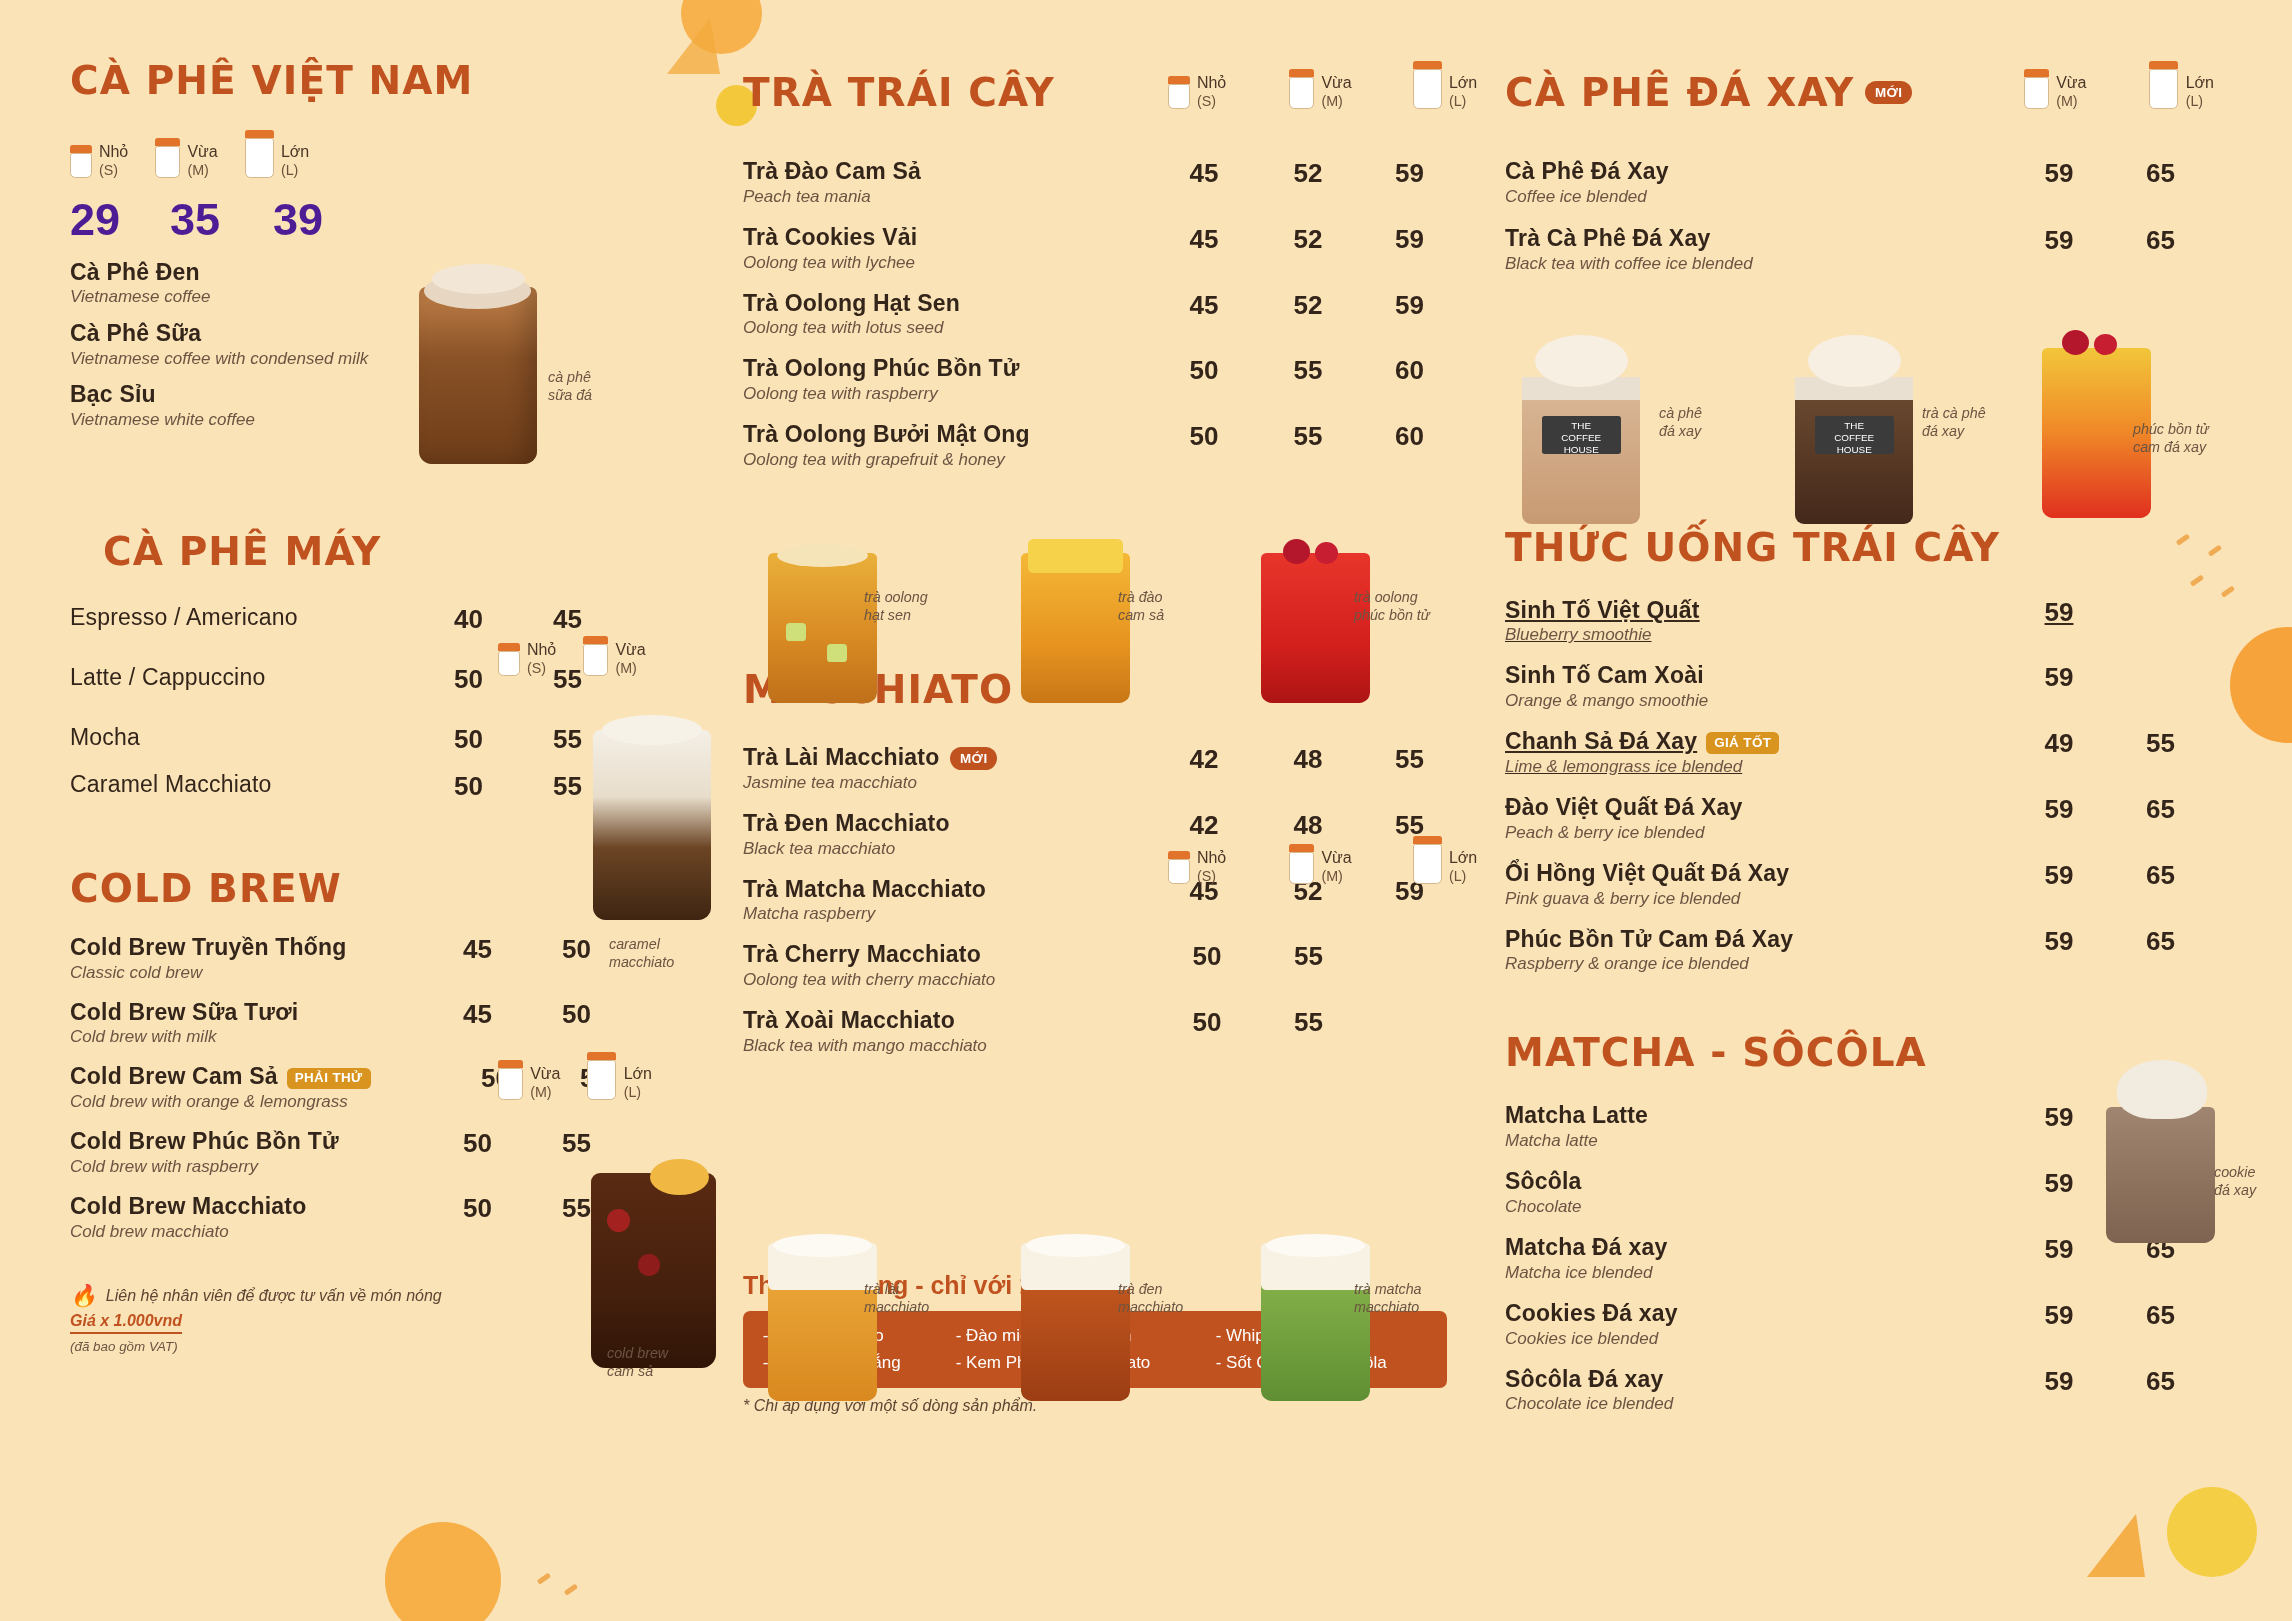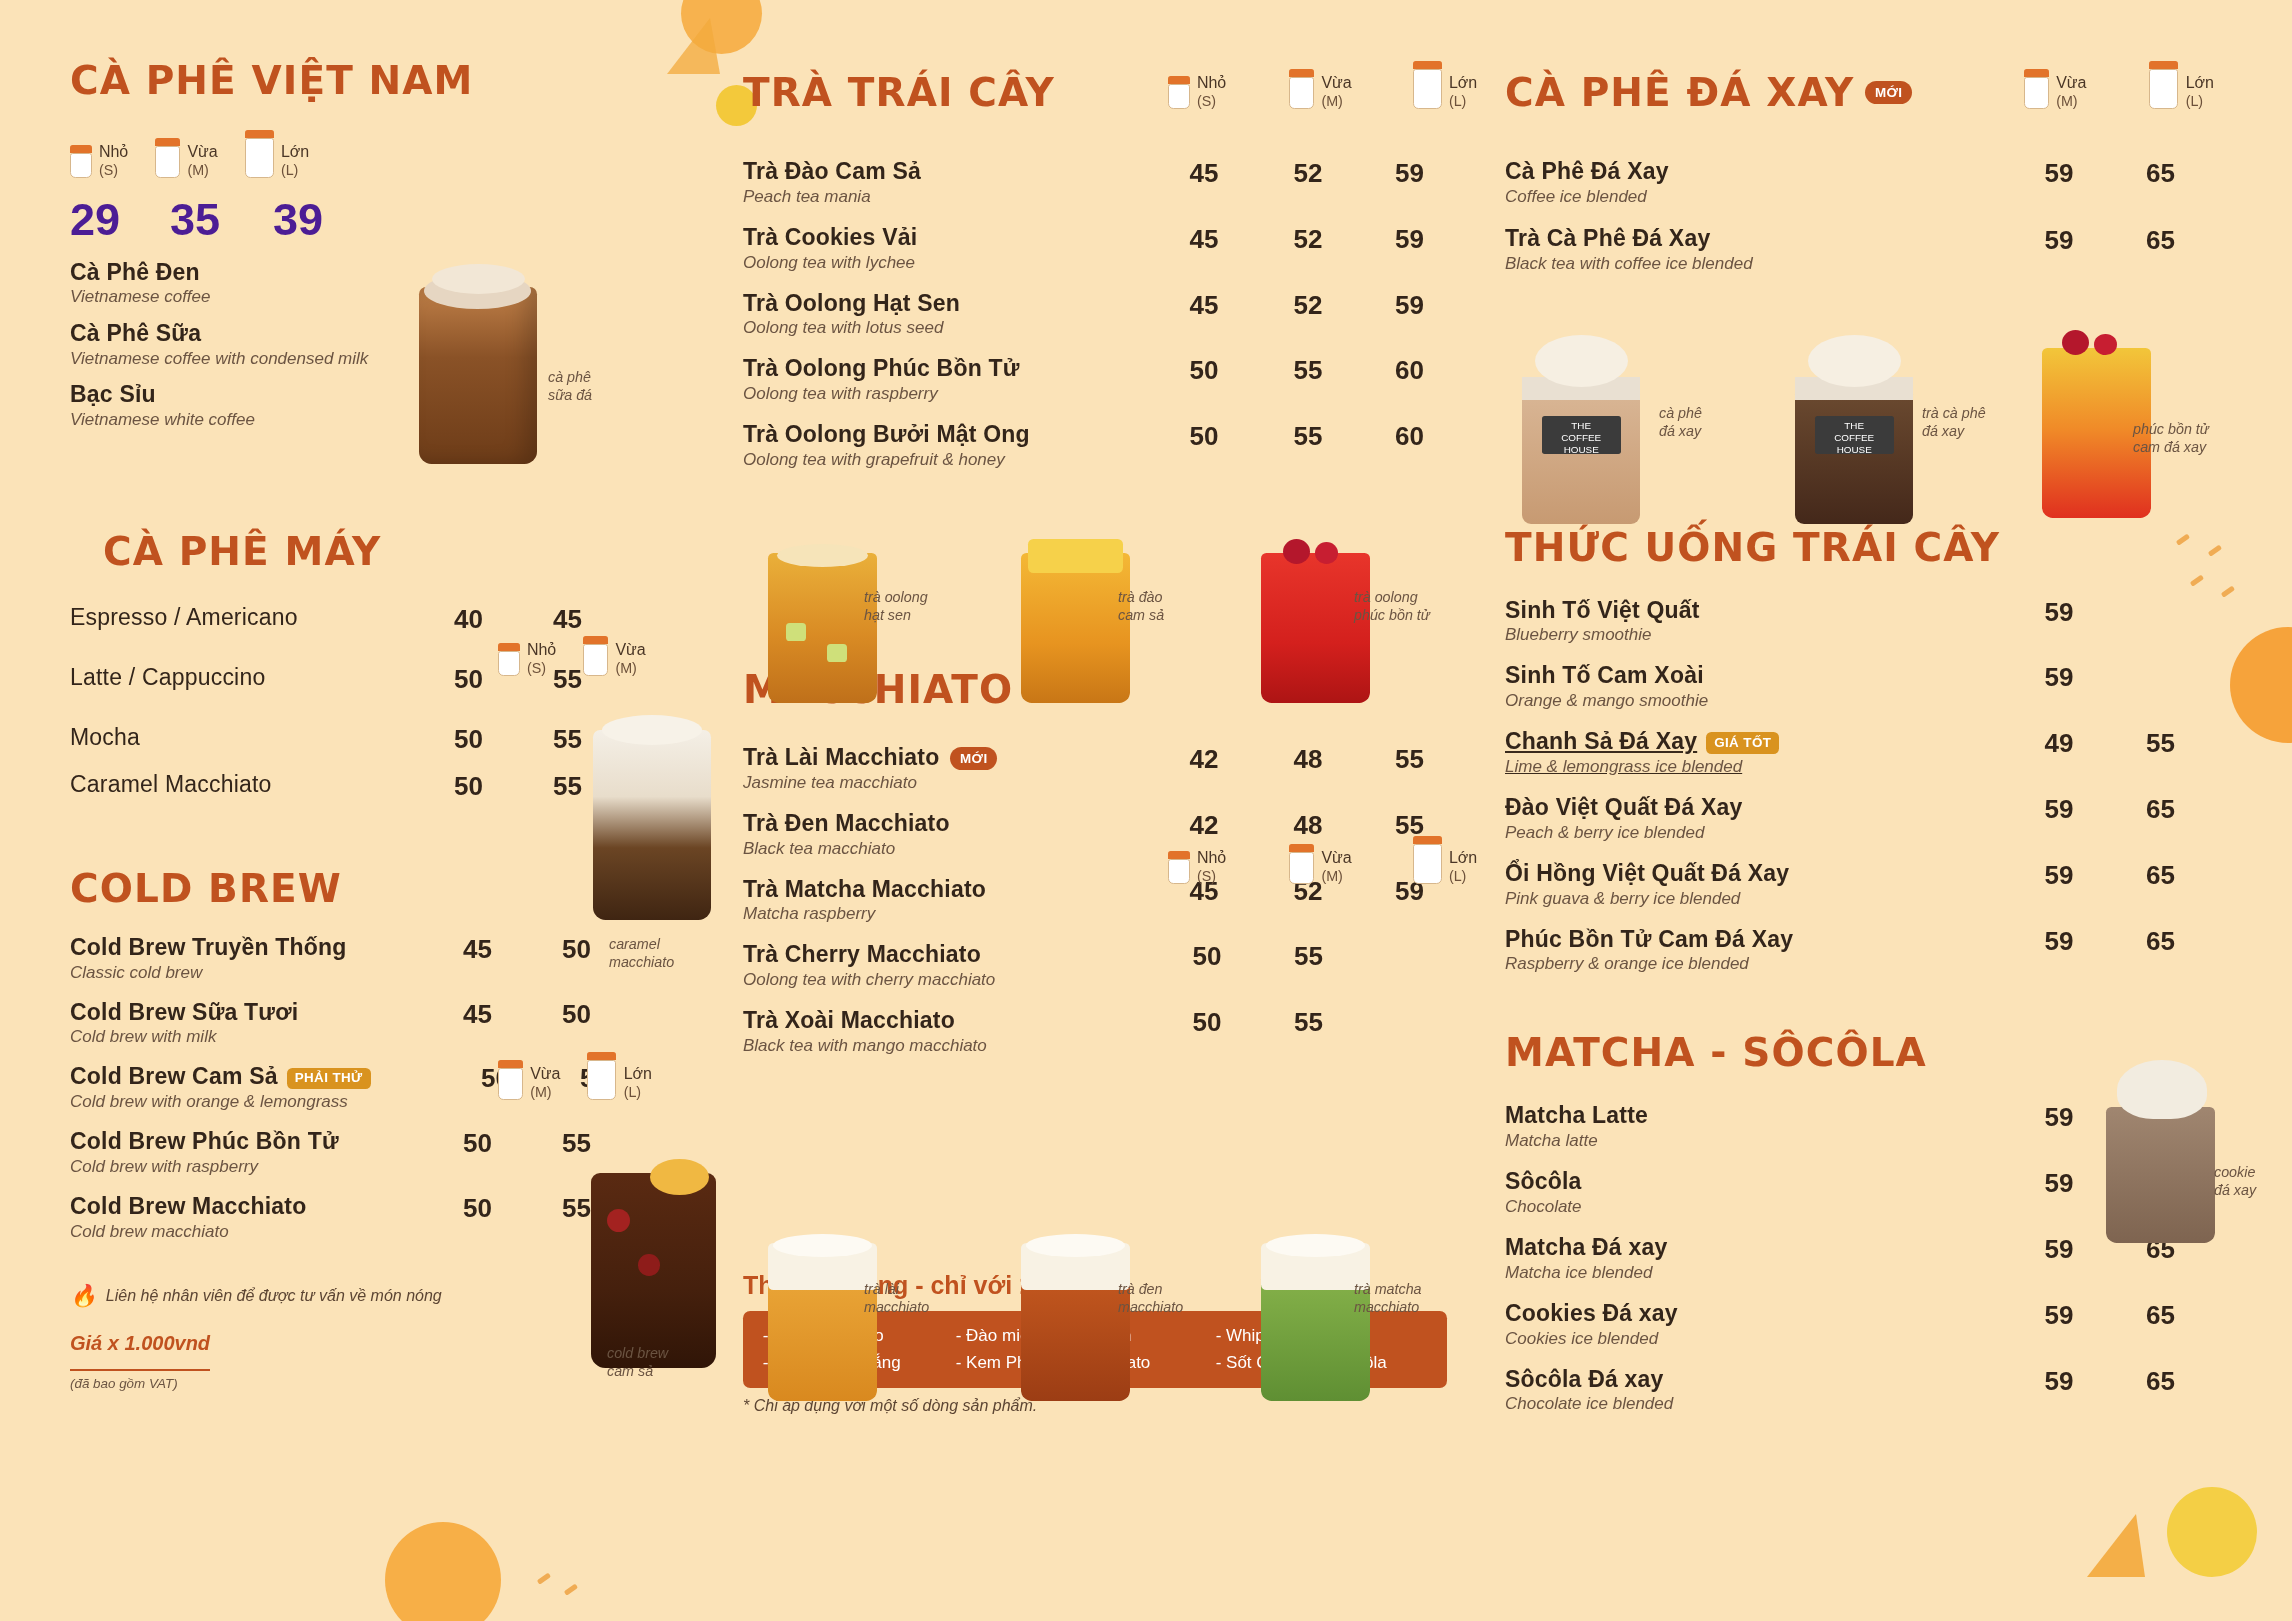--- a/index.html
+++ b/index.html
@@ -82,23 +82,23 @@
     background:#c0521f;color:#fff;border-radius:7.2px;
     padding:12.5px 19.7px;font-size:17px;line-height:1.55;
     display:flex;gap:0;
   }
   .topping-box .tcol{flex:1;}
   .topping-note{font-size:16px;font-style:italic;color:#5c4533;margin-top:9px;}
 
   
   .hotnote{display:flex;align-items:center;font-size:16px;font-style:italic;color:#5c4533;}
   .price-note{
-    display:inline-block;margin-top:23px;
-    font-size:20px;font-style:italic;color:#c0521f;font-weight:bold;
-    border-bottom:2.7px solid #c0521f;padding-bottom:14px;
+    display:inline-block;margin-top:3px;
+    font-size:16px;font-style:italic;color:#c0521f;font-weight:bold;
+    border-bottom:2.7px solid #c0521f;padding-bottom:2px;
   }
   .vat{font-size:13.4px;font-style:italic;color:#6b5442;margin-top:5.4px;}
 </style>
 </head>
 <body>
 
 <div class="page">
 
   <div class="deco orange-slice" style="left:681px;top:-27px;width:81px;height:81px;background:#f6a93b;opacity:.85;"></div>
   <div class="deco" style="left:716px;top:85px;width:41px;height:41px;border-radius:50%;background:#f3c93b;"></div>
@@ -613,21 +613,21 @@
           <div class="sub">Black tea with coffee ice blended</div>
         </div>
         <div class="price" style="width:104px;">59</div>
         <div class="price" style="width:99px;">65</div>
       </div>
     </div>
 
     <div class="sec-title" style="margin-top:251px;">THỨC UỐNG TRÁI CÂY</div>
 
     <div style="margin-top:27px;">
-      <div class="row" style="margin-bottom:17px;">
+      <div class="row" style="margin-bottom:17px;text-decoration:underline;">
         <div class="names" style="max-width:502px;">
           <div class="nm">Sinh Tố Việt Quất</div>
           <div class="sub">Blueberry smoothie</div>
         </div>
         <div class="price" style="width:104px;">59</div>
 
       </div>
       <div class="row" style="margin-bottom:17px;">
         <div class="names" style="max-width:502px;">
           <div class="nm">Sinh Tố Cam Xoài</div>

